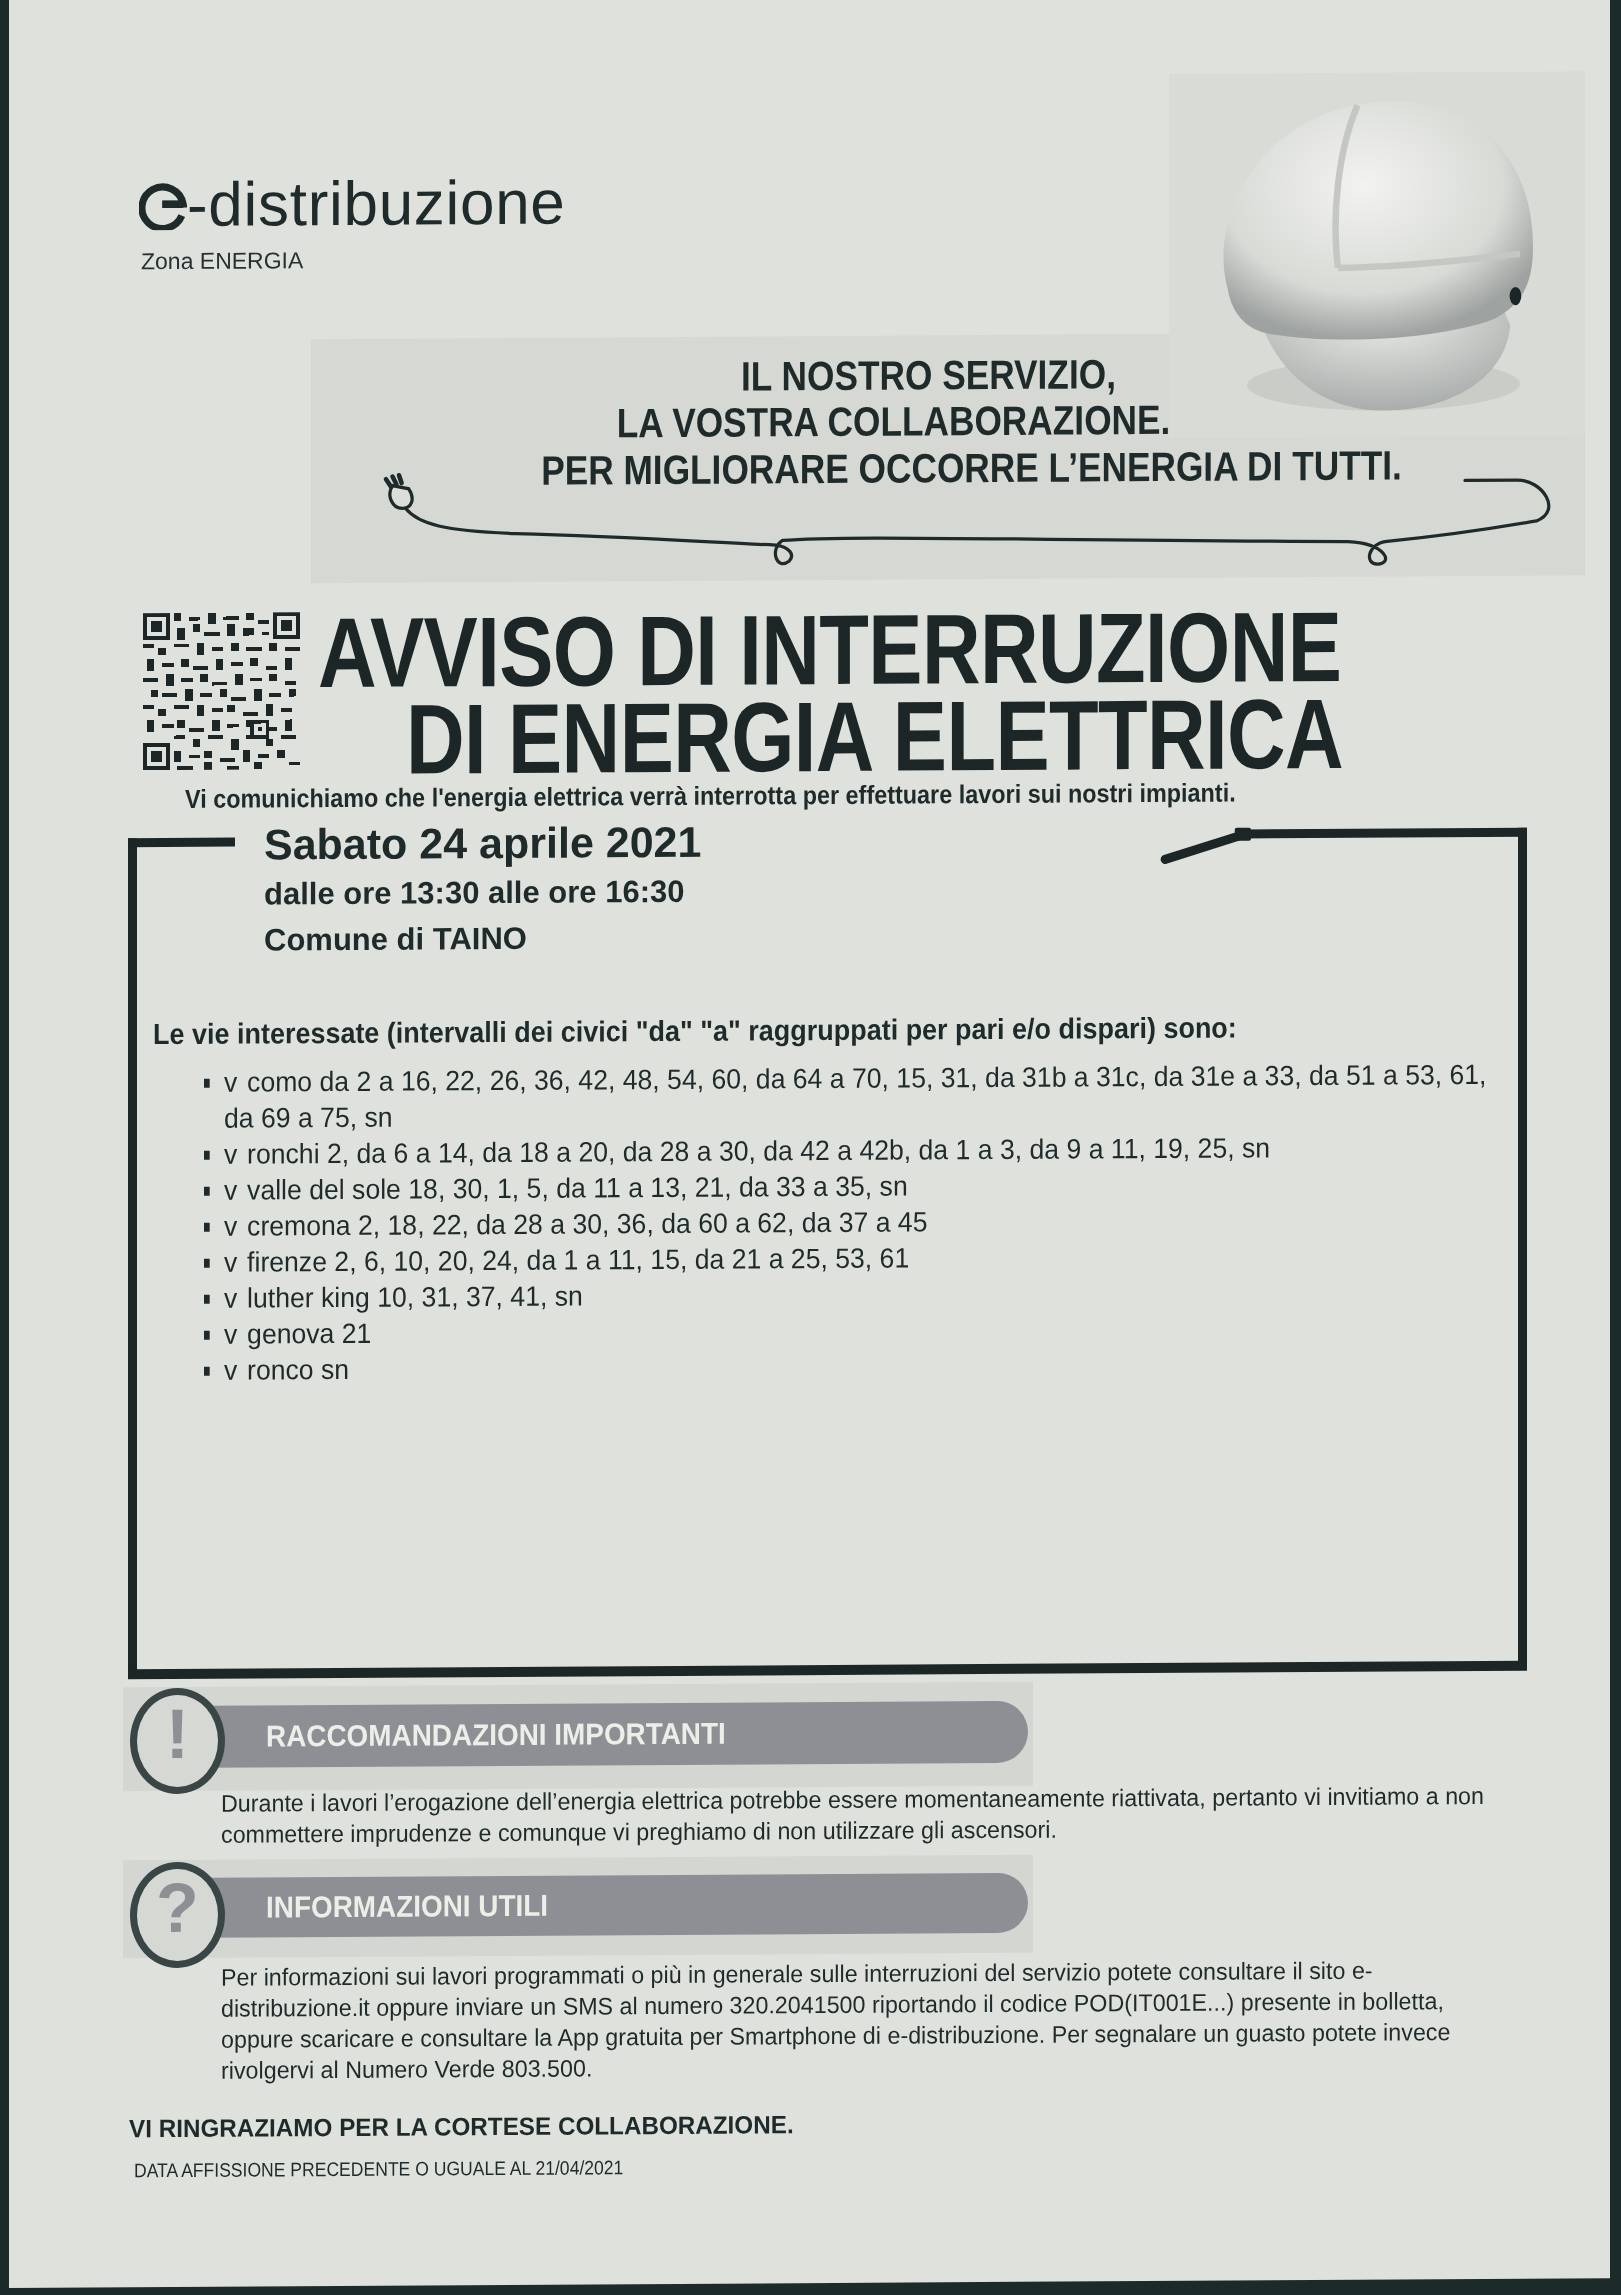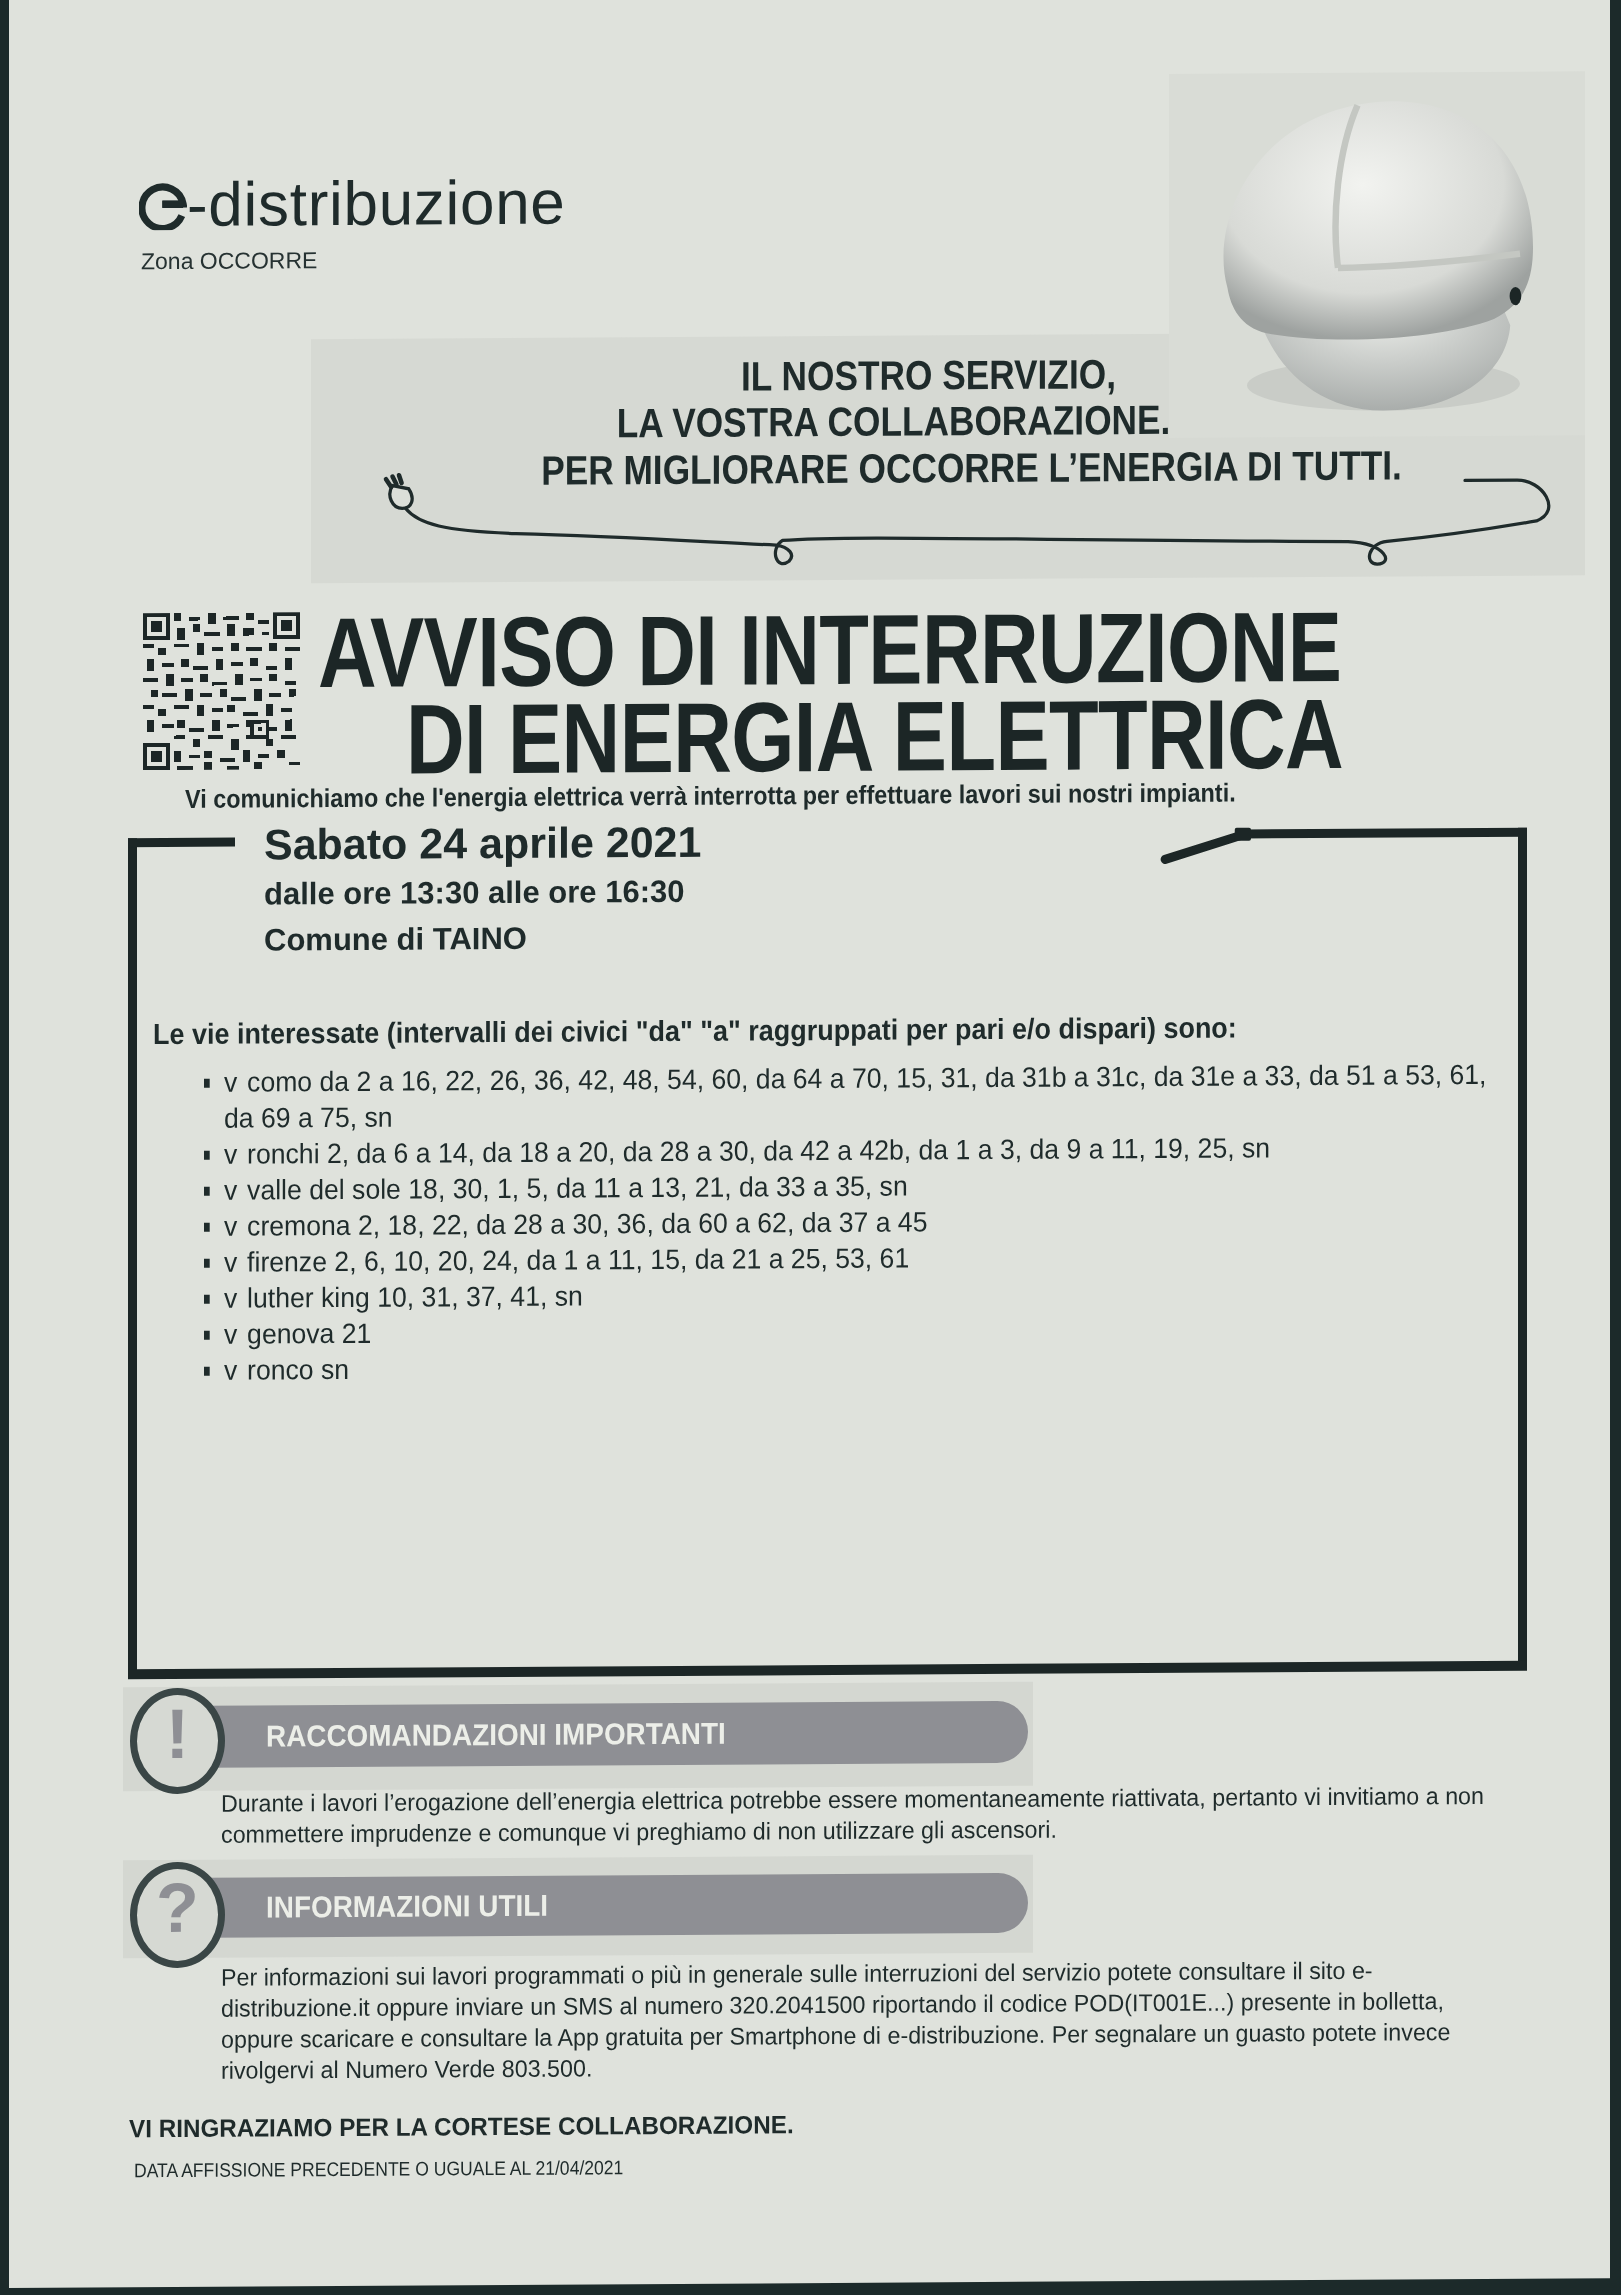--- a/index.html
+++ b/index.html
@@ -86,21 +86,21 @@
 <div class="paper">
 
   <div class="abs logo">
     <span class="e">
       <svg width="48" height="48" viewBox="0 0 74 74" style="vertical-align:-3.9px">
         <path d="M66 52 A32 32 0 1 1 68 34 L36 34" fill="none" stroke="#1f2b2b" stroke-width="11"></path>
         <rect x="36" y="29" width="32" height="11" fill="#1f2b2b"></rect>
       </svg>
     </span><span>-distribuzione</span>
   </div>
-  <div class="abs zona">Zona OCCORRE</div>
+  <div class="abs zona">Zona ENERGIA</div>
 
   <div class="abs slogan-panel"></div>
 
   <div class="abs helmet-panel">
     <svg width="416" height="364" viewBox="0 0 640 560">
       <defs>
         <radialGradient id="hg" cx="45%" cy="35%" r="65%">
           <stop offset="0%" stop-color="#f2f3f0"></stop>
           <stop offset="70%" stop-color="#d8dad6"></stop>
           <stop offset="100%" stop-color="#9ea2a0"></stop>

